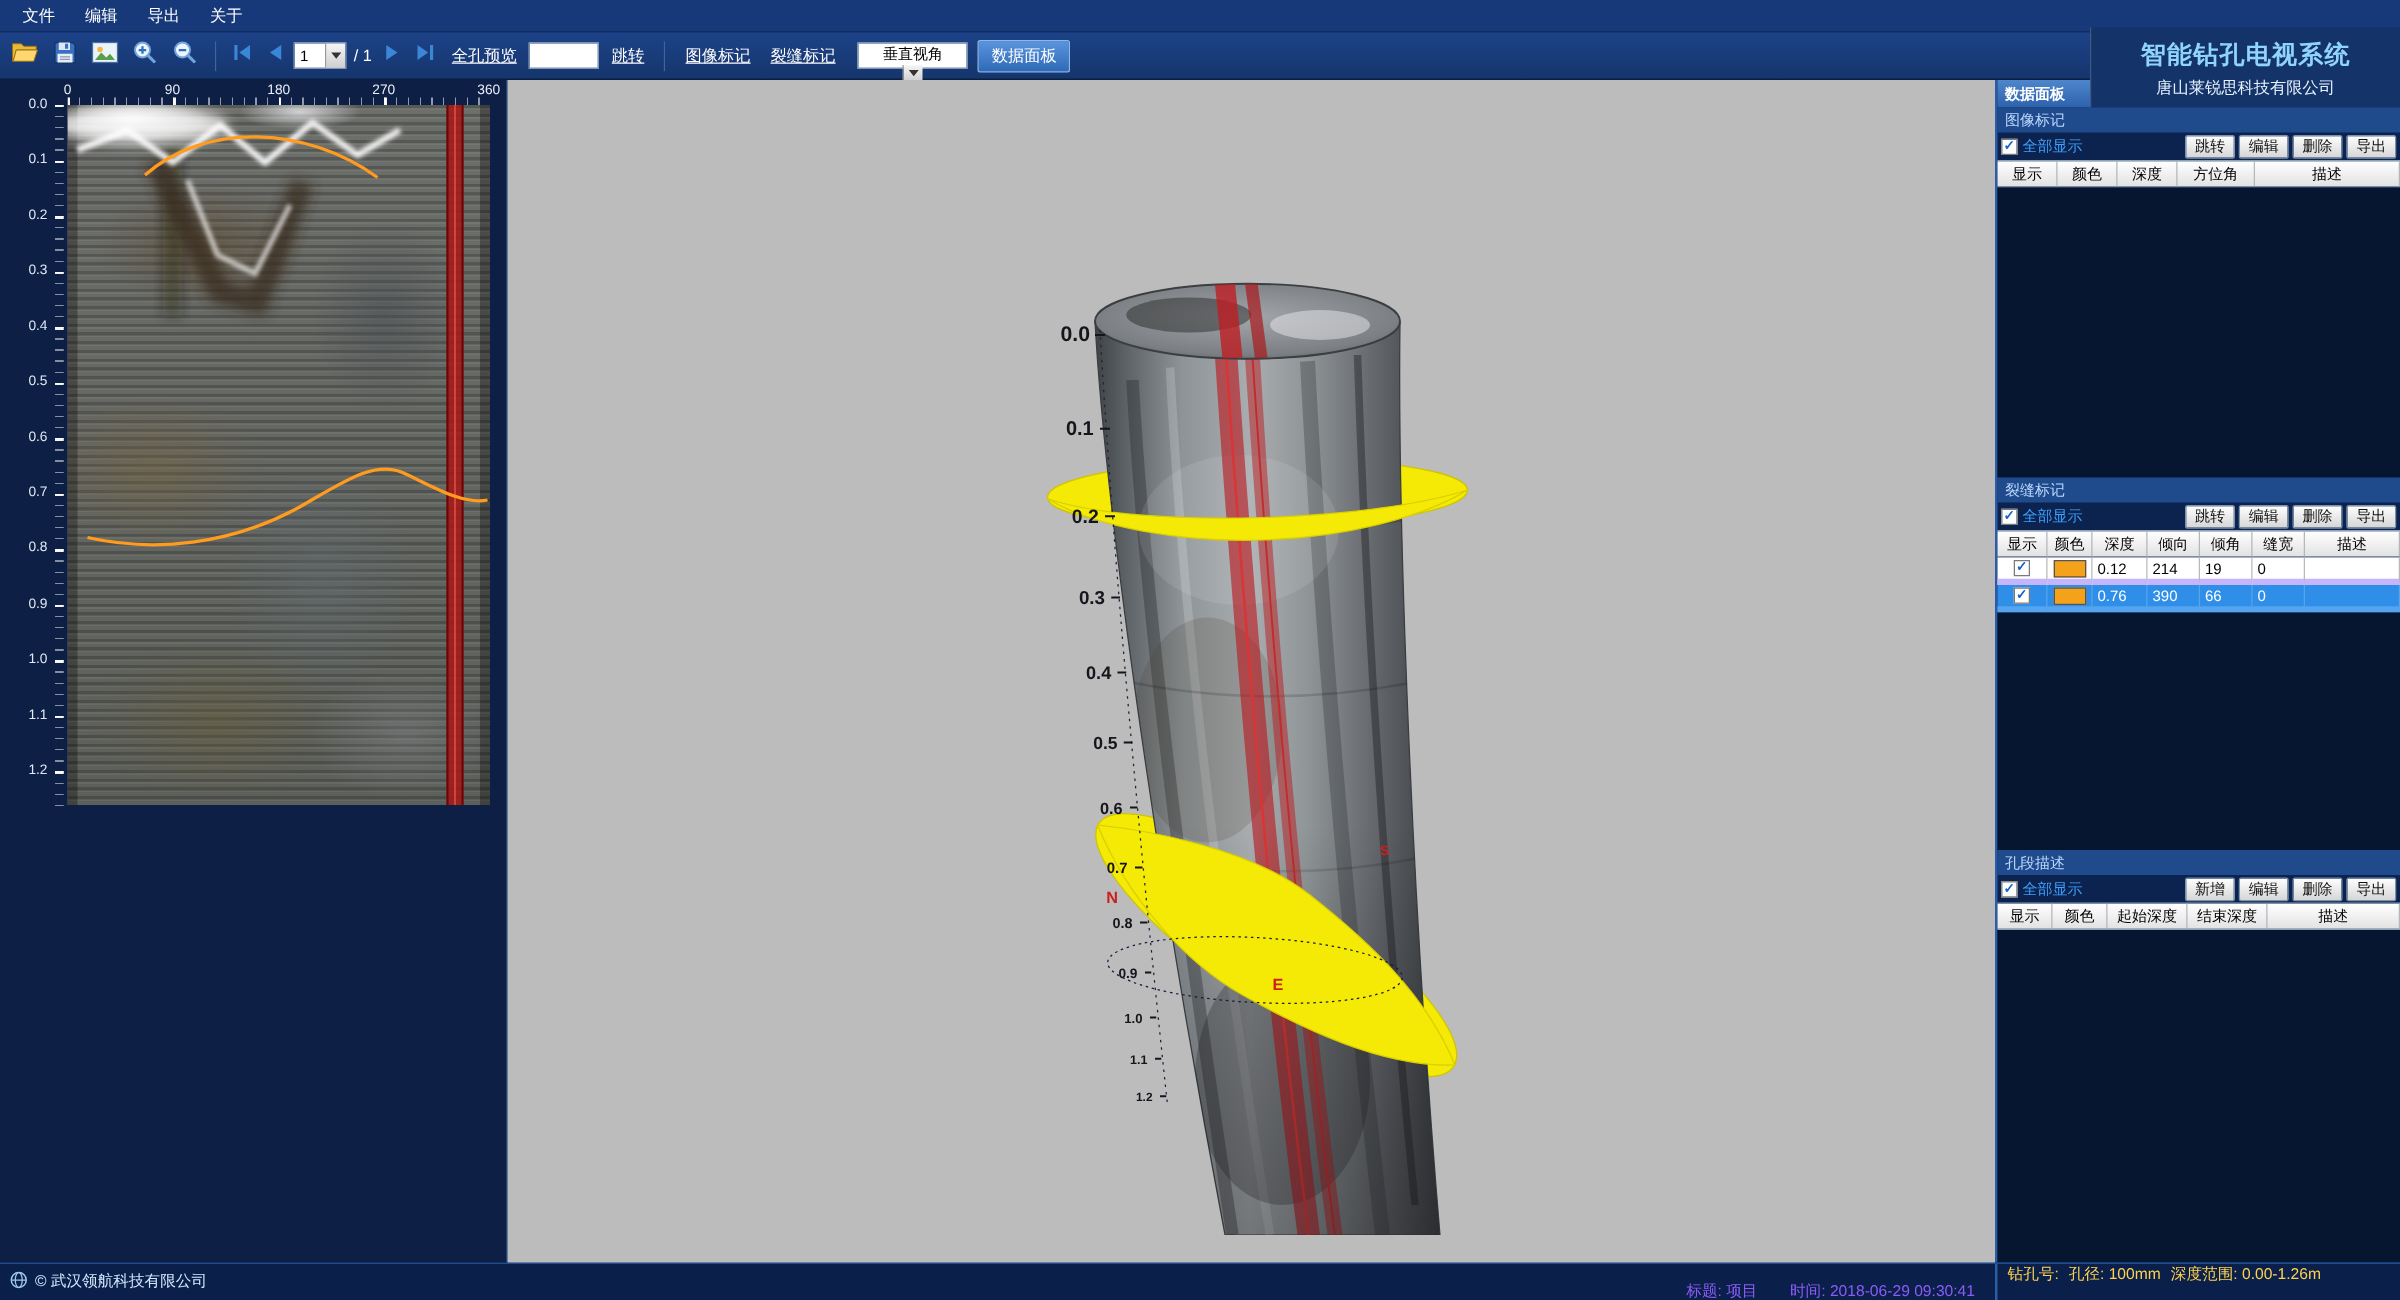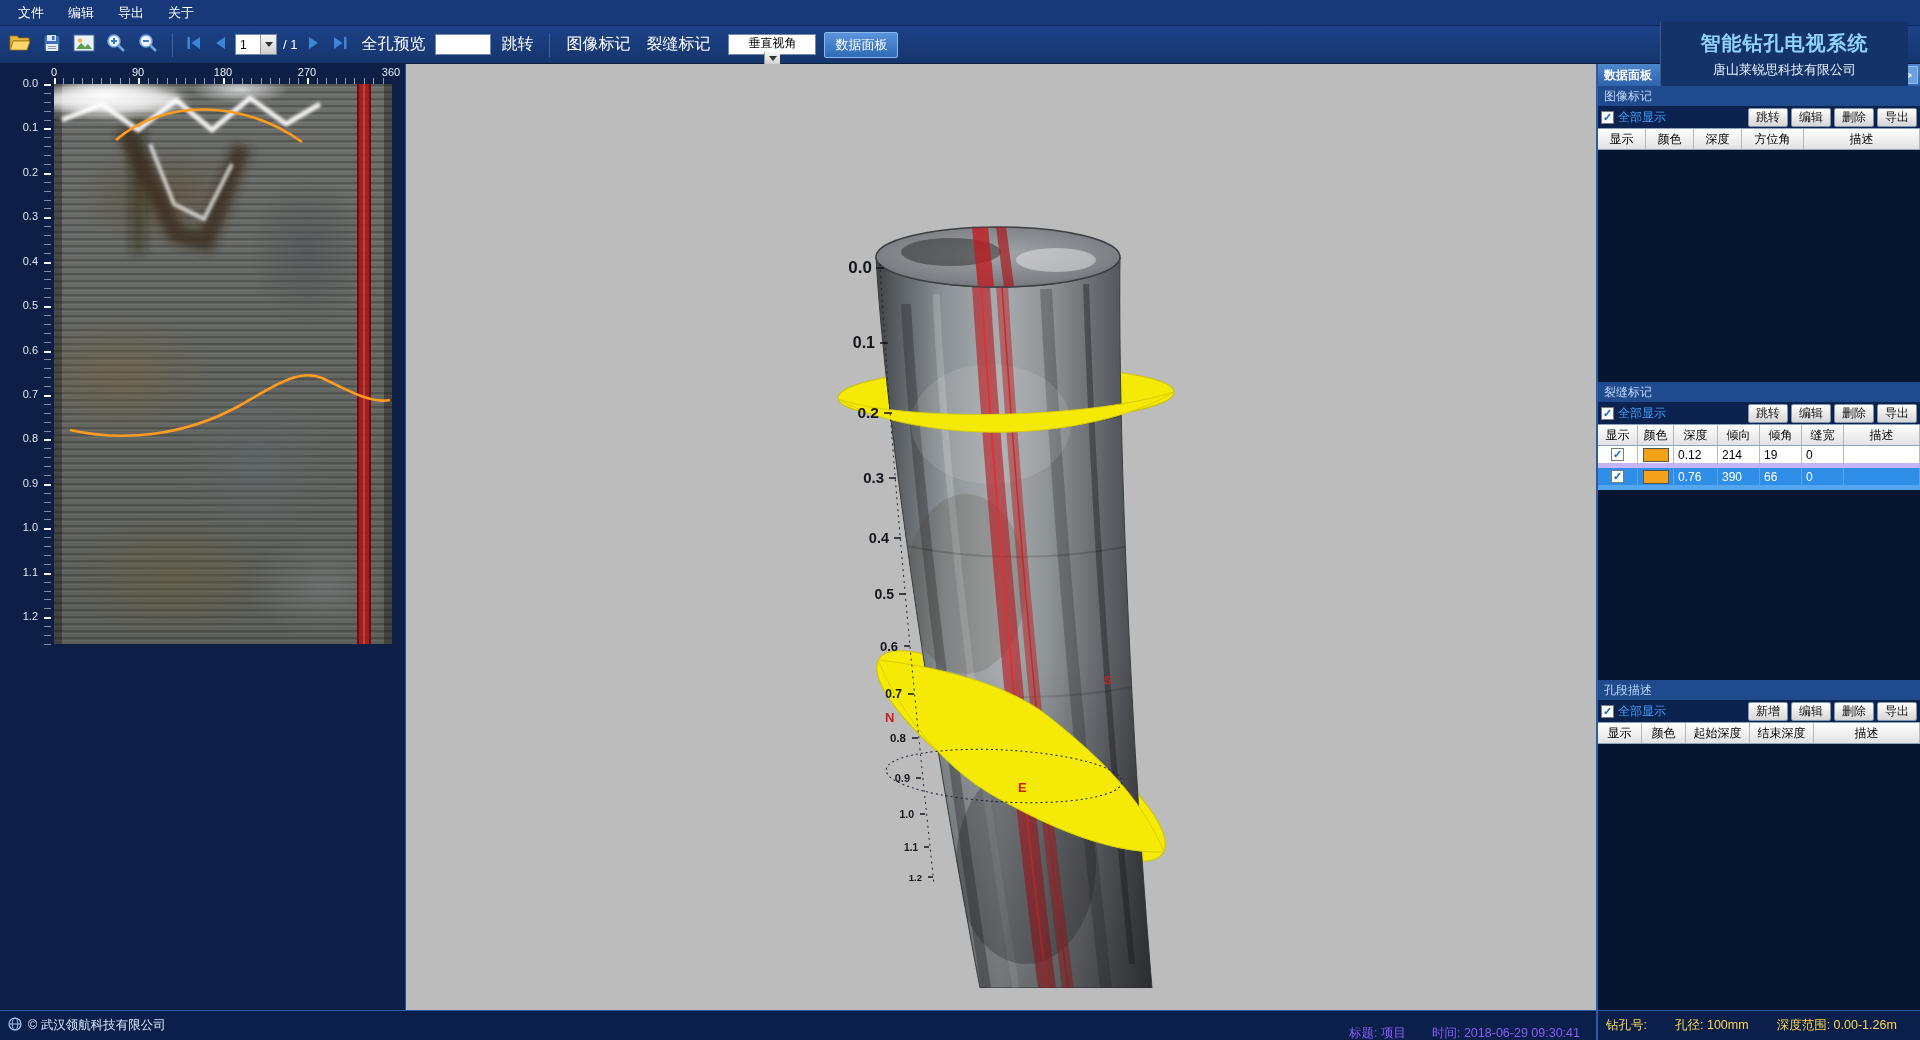--- a/index.html
+++ b/index.html
@@ -27,27 +27,27 @@
   .toolbar { height:38px; background:linear-gradient(#1d4288,#15356c); display:flex; align-items:center; padding:0 6px; gap:4px; flex:0 0 auto; border-bottom:1px solid #0a1f3f; }
   .tbtn { width:28px; height:28px; display:flex; align-items:center; justify-content:center; border:1px solid transparent; border-radius:2px; cursor:pointer; }
   .tsep { width:1px; height:24px; background:#0d2a56; border-right:1px solid #3a66a8; margin:0 6px; }
   .nav-btn { width:22px; height:22px; display:flex; align-items:center; justify-content:center; cursor:pointer; }
   .combo { background:#fff; border:1px solid #6f87a8; height:21px; display:flex; align-items:center; cursor:pointer; }
   .combo .val { font-size:12px; color:#000; padding:0 4px; flex:1; white-space:nowrap; }
   .combo .arrow-btn { width:16px; height:100%; background:linear-gradient(#f6f6f6,#cfcfcf); border-left:1px solid #9a9a9a; display:flex; align-items:center; justify-content:center; }
   .combo .arrow-btn::after { content:""; border:4px solid transparent; border-top:5px solid #333; margin-top:4px; }
   .page-combo { width:42px; }
   .view-combo { width:88px; margin-left:8px;flex-direction:column; }
-  .tlabel { color:#ffffff; font-size:16px; padding:0 6px; white-space:nowrap; cursor:pointer; }
+  .tlabel { color:#ffffff; font-size:13px; padding:0 6px; white-space:nowrap; cursor:pointer;text-decoration:underline; }
   .tstatic { color:#ffffff; font-size:13px; padding:0 2px; white-space:nowrap; }
   .jump-input { width:56px; height:21px; background:#fff; border:1px solid #6f87a8; font-size:12px; padding:0 3px; color:#000; }
   .tbtn-active { margin-left:4px; padding:3px 10px; color:#fff; font-size:13px; background:linear-gradient(#5a94dc,#2f6ab8); border:1px solid #8ab8ea; border-radius:2px; cursor:pointer; white-space:nowrap; }
 
   
-  .brand { position:absolute; top:22px; right:12px; width:248px; height:64px; background:#143368; border-left:1px solid rgba(255,255,255,.18); display:flex; flex-direction:column; align-items:center; justify-content:center; z-index:5; }
+  .brand { position:absolute; top:22px; right:0; width:248px; height:64px; background:#143368; border-left:1px solid rgba(255,255,255,.18); display:flex; flex-direction:column; align-items:center; justify-content:center; z-index:5; }
   .brand-title { color:#8fd3ff; font-size:20px; font-weight:bold; letter-spacing:1px; }
   .brand-sub { color:#e6f1ff; font-size:13px; margin-top:4px; }
 
   
   .main { flex:1 1 auto; display:flex; min-height:0; }
 
   
   .left-panel { position:relative; width:406px; flex:0 0 406px; background:#0d1f44; border-right:1px solid #27508f; overflow:hidden; }
   .angle-label { position:absolute; top:2px; transform:translateX(-50%); color:#e8eef8; font-size:11px; }
   .angle-ticks { position:absolute; left:54px; top:14px; width:338px; height:6px;
@@ -101,21 +101,21 @@
   .trow .cell { display:flex; align-items:center; padding-left:4px; color:#000; border-right:1px solid #b9b9b9; border-bottom:5px solid #c4b5fd; overflow:hidden; white-space:nowrap; }
   .trow .c-center { justify-content:center; padding-left:0; }
   .trow.selected { background:#2f8fe8;text-align:center; }
   .trow.selected .cell { color:#ffffff; border-right-color:#55a4ee; border-bottom-color:#55a4ee; }
   .swatch { width:26px; height:14px; border:1px solid #555; display:inline-block; }
 
   
   .statusbar { height:30px; flex:0 0 30px; background:#0a1f4a; border-top:1px solid #2a5ca8; display:flex; align-items:center; font-size:12.5px; }
   .sb-left { display:flex; align-items:center; gap:6px; color:#d6e8ff; padding-left:8px; }
   .sb-mid { margin-left:auto; display:flex; gap:26px; color:#8b5cf6; padding-right:16px; white-space:nowrap;margin-top:16px; }
-  .sb-right { width:324px; flex:0 0 324px; border-left:2px solid #2a5ca8; height:100%; display:flex; align-items:center; gap:28px; padding:0 8px; color:#ffd34f; white-space:nowrap; }
+  .sb-right { width:324px; flex:0 0 324px; border-left:2px solid #2a5ca8; height:100%; display:flex; align-items:flex-start; gap:8px; padding:0 8px; color:#ffd34f; white-space:nowrap; }
 </style>
 </head>
 <body>
 
 <div class="app">
 
 
   <div class="menubar">
     <span class="menu-item">文件</span>
     <span class="menu-item">编辑</span>

